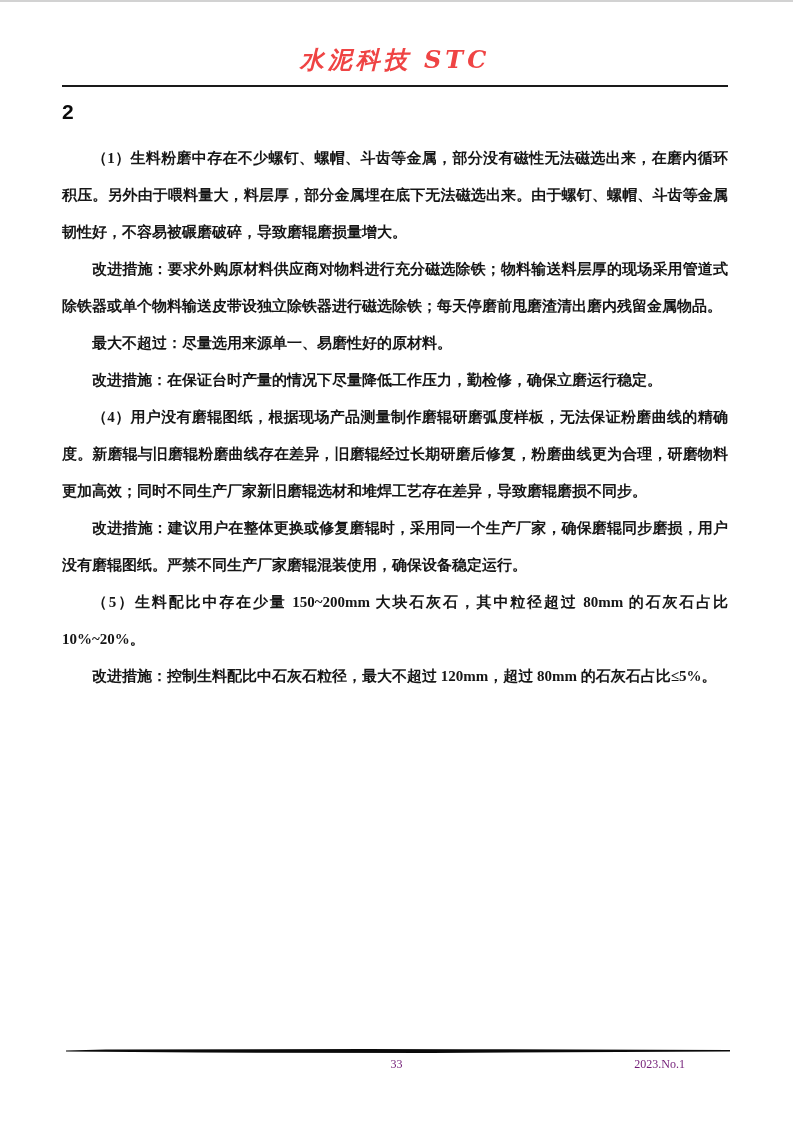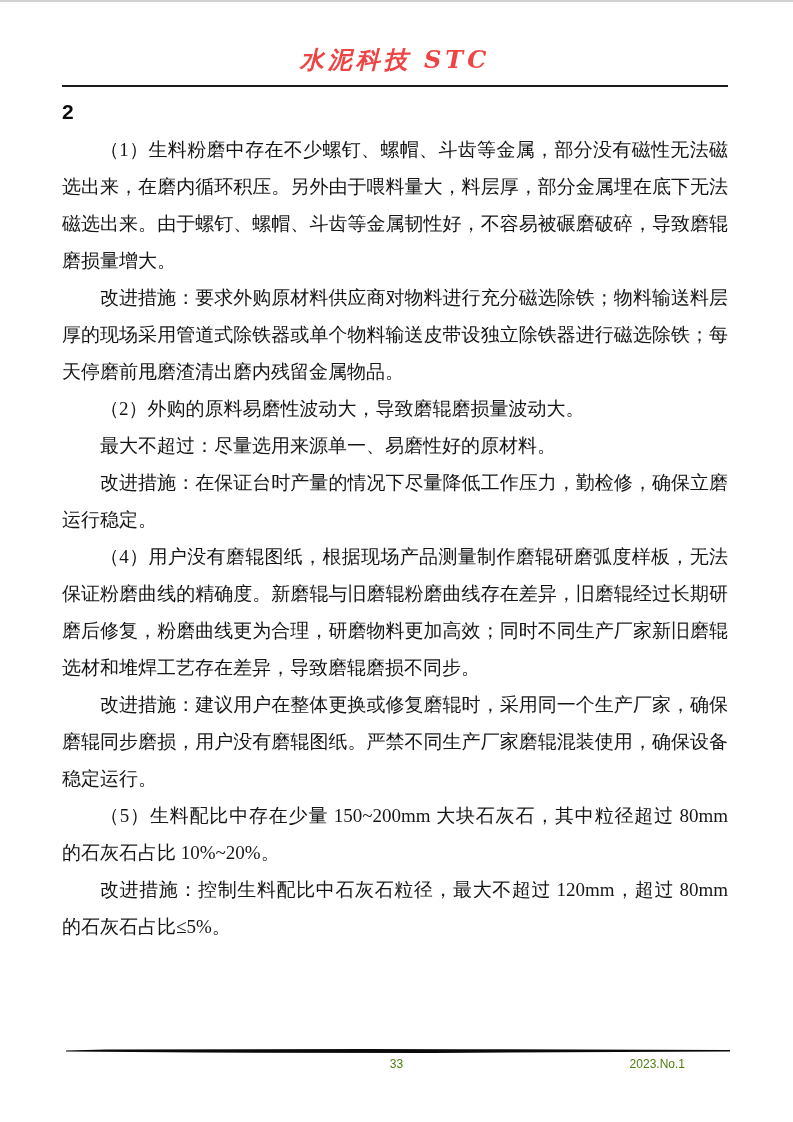--- a/index.html
+++ b/index.html
@@ -43,25 +43,26 @@
     margin: 11px 0 0 0;
     font-family: "Liberation Sans", "DejaVu Sans", sans-serif;
     font-weight: bold;
     font-size: 21px;
     line-height: 28px;
     color: #0b0b0b;
     display: flex;
   }
   .section-number { margin-right: 16px; }
   .body-text {
-    margin-top: 5px;
-    font-size: 19px;
+    margin-top: 14px;
+    font-size: 15px;
     line-height: 37px;
     text-align: justify;
     color: #161616;
+    font-weight: bold;
   }
   .body-text p {
     margin: 0;
     padding: 0;
     text-indent: 2em;
   }
   .footer-rule {
     position: absolute;
     left: 66px;
     right: 63px;
@@ -69,23 +70,23 @@
     height: 4px;
     background: #0a0a0a;
     clip-path: polygon(0 35%, 6% 12%, 45% 0, 60% 5%, 100% 28%, 100% 62%, 55% 100%, 20% 88%, 0 65%);
   }
   .footer-row {
     position: absolute;
     top: 1057px;
     left: 0;
     right: 0;
     height: 18px;
-    font-family: Liberation Sans, sans-serif;
+    font-family: Liberation Serif, serif;
     font-size: 12px;
-    color: #4d7c0f;
+    color: #701a75;
   }
   .page-number {
     position: absolute;
     left: 0; right: 0;
     text-align: center;
   }
   .issue-number {
     position: absolute;
     right: 108px;
     top: 0;
@@ -102,21 +103,20 @@
 
     <div class="header-rule"></div>
 
     <div class="section-heading">
       <span class="section-number">2</span>
     </div>
 
     <div class="body-text">
         <p>（1）生料粉磨中存在不少螺钉、螺帽、斗齿等金属，部分没有磁性无法磁选出来，在磨内循环积压。另外由于喂料量大，料层厚，部分金属埋在底下无法磁选出来。由于螺钉、螺帽、斗齿等金属韧性好，不容易被碾磨破碎，导致磨辊磨损量增大。</p>
         <p>改进措施：要求外购原材料供应商对物料进行充分磁选除铁；物料输送料层厚的现场采用管道式除铁器或单个物料输送皮带设独立除铁器进行磁选除铁；每天停磨前甩磨渣清出磨内残留金属物品。</p>
-        <p>（2）外购的原料易磨性波动大，导致磨辊磨损量波动大。</p>
         <p>最大不超过：尽量选用来源单一、易磨性好的原材料。</p>
         <p>改进措施：在保证台时产量的情况下尽量降低工作压力，勤检修，确保立磨运行稳定。</p>
         <p>（4）用户没有磨辊图纸，根据现场产品测量制作磨辊研磨弧度样板，无法保证粉磨曲线的精确度。新磨辊与旧磨辊粉磨曲线存在差异，旧磨辊经过长期研磨后修复，粉磨曲线更为合理，研磨物料更加高效；同时不同生产厂家新旧磨辊选材和堆焊工艺存在差异，导致磨辊磨损不同步。</p>
         <p>改进措施：建议用户在整体更换或修复磨辊时，采用同一个生产厂家，确保磨辊同步磨损，用户没有磨辊图纸。严禁不同生产厂家磨辊混装使用，确保设备稳定运行。</p>
         <p>（5）生料配比中存在少量 150~200mm 大块石灰石，其中粒径超过 80mm 的石灰石占比 10%~20%。</p>
         <p>改进措施：控制生料配比中石灰石粒径，最大不超过 120mm，超过 80mm 的石灰石占比≤5%。</p>
       </div>
   </div>
 
   <div class="footer-rule"></div>

